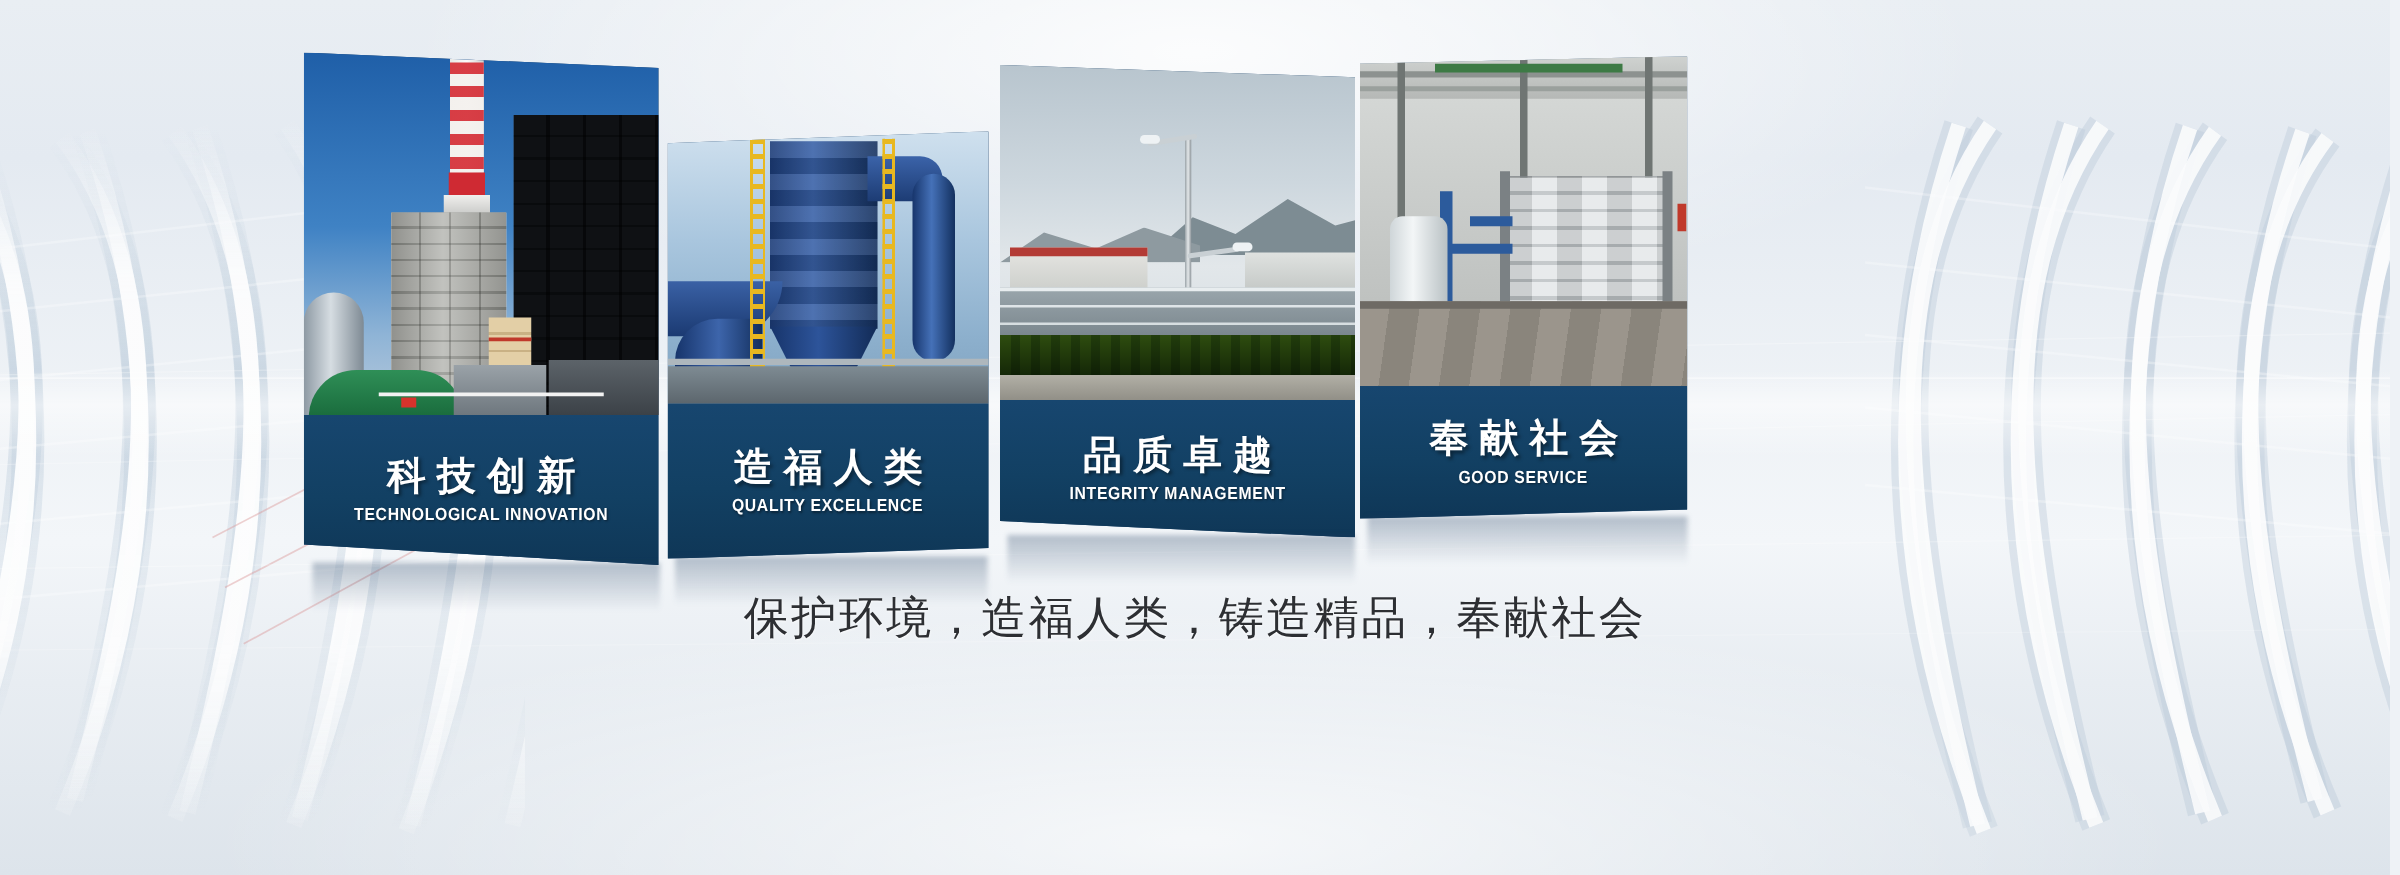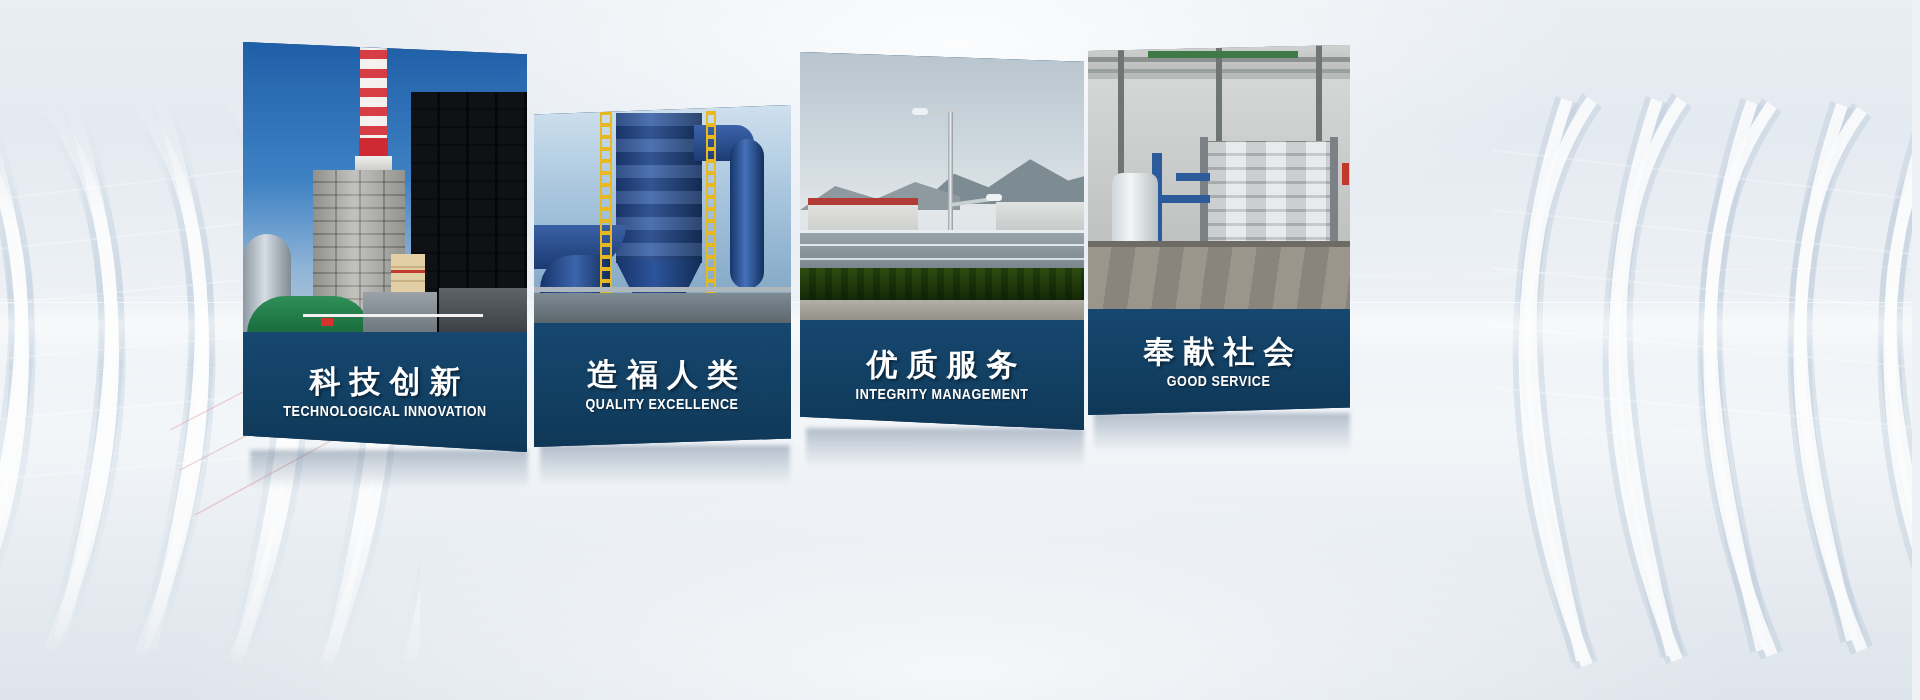--- a/index.html
+++ b/index.html
@@ -314,21 +314,21 @@
         <div class="b" style="left:0px;top:192px;width:284px;height:2px;background:#dfe5e8;"></div>
         <div class="b" style="left:0px;top:206px;width:284px;height:2px;background:#d7dee1;"></div>
 
         <div class="b" style="left:0px;top:216px;width:284px;height:36px;background:
              repeating-linear-gradient(90deg,#5c7a34 0 9px,#43612a 9px 16px),
              linear-gradient(180deg,#7f9f49,#30491f);background-blend-mode:multiply;"></div>
 
         <div class="b" style="left:0px;top:248px;width:284px;height:22px;background:linear-gradient(180deg,#b2b0a6,#8e8c84);"></div>
       </div>
       <div class="cap">
-        <div class="zh">优质服务</div>
+        <div class="zh">品质卓越</div>
         <div class="en">INTEGRITY MANAGEMENT</div>
       </div>
     </div>
 
     <div class="panel" style="--ph:264px;--ch:106px;left:1088px;top:45px;width:262px;height:370px;
                 clip-path:polygon(0 1.6%, 100% 0, 100% 98.0%, 0 100%);">
       <div class="photo">
         <div class="sky" style="background:linear-gradient(180deg,#d8dbd9 0%,#c9ccca 45%,#b6b9b7 100%)"></div>
 
         <div class="b" style="left:0;top:0;width:100%;height:34px;background:linear-gradient(180deg,#cfd2d0,#b5b8b6);"></div>
@@ -365,14 +365,15 @@
         <div class="en">GOOD SERVICE</div>
       </div>
     </div>
 
     <div class="reflect" style="left:250px;top:450px;width:278px;height:52px;"></div>
     <div class="reflect" style="left:540px;top:445px;width:250px;height:52px;"></div>
     <div class="reflect" style="left:806px;top:428px;width:278px;height:52px;"></div>
     <div class="reflect" style="left:1094px;top:413px;width:256px;height:52px;"></div>
   </div>
 
+  <div id="tagline">保护环境，造福人类，铸造精品，奉献社会</div>
 
 </div>
 
 </body></html>

